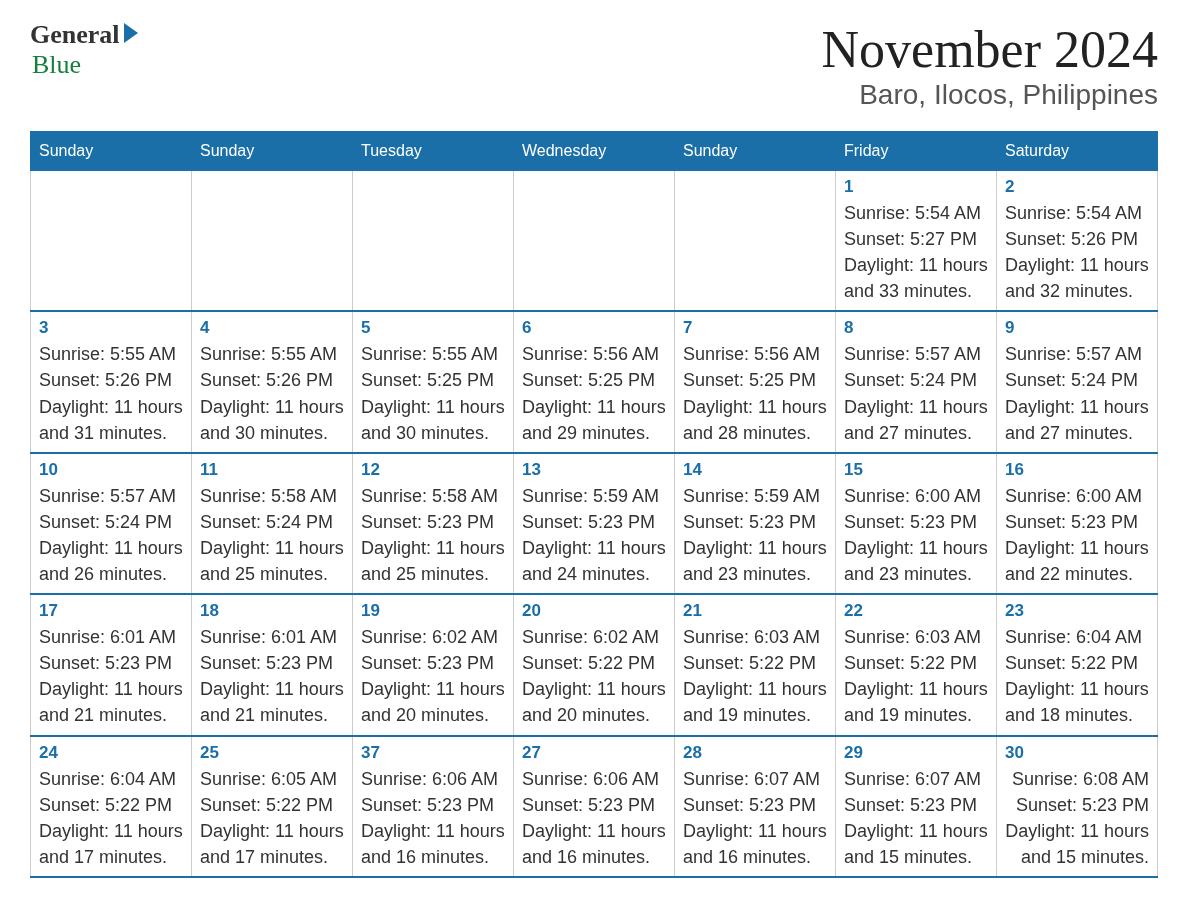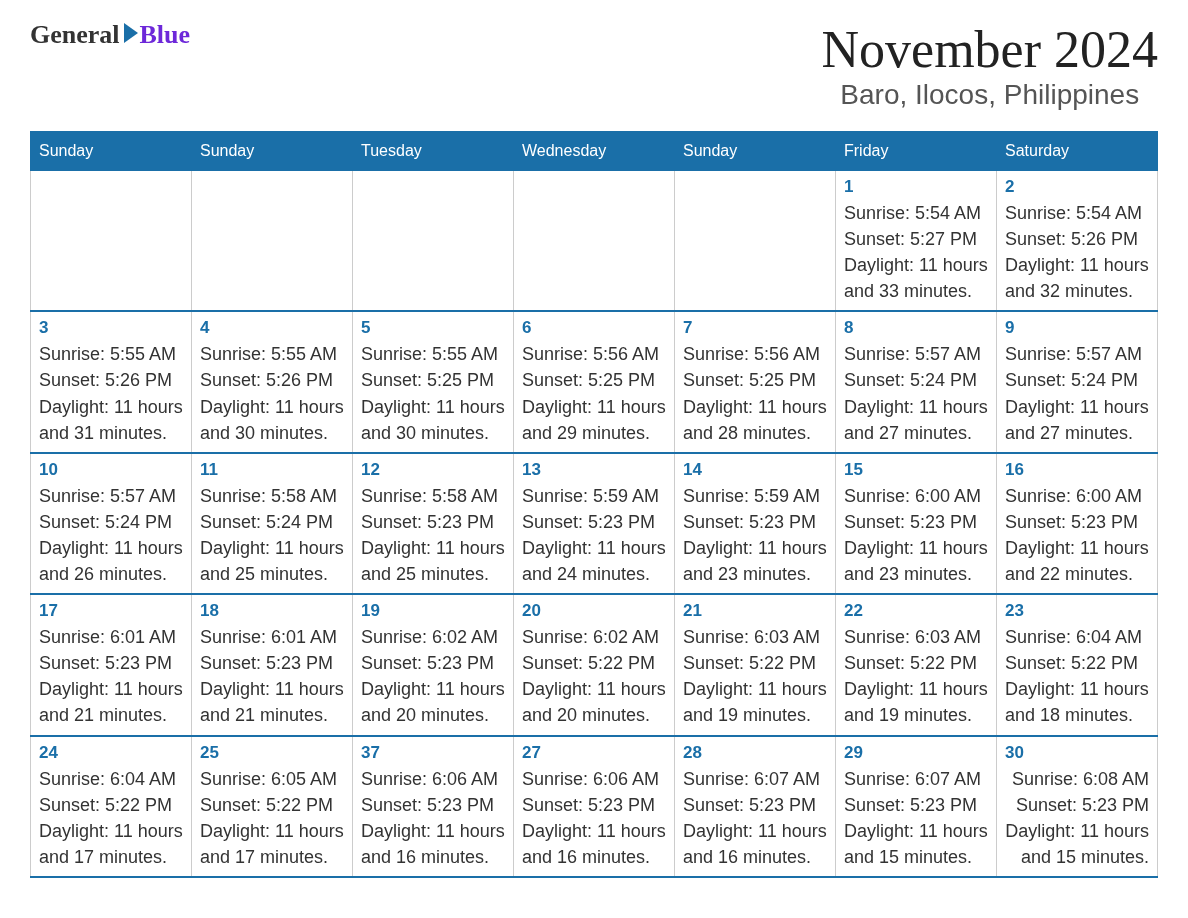--- a/index.html
+++ b/index.html
@@ -11,21 +11,21 @@
       padding: 20px 30px;
     }
     .header {
       display: flex;
       justify-content: space-between;
       align-items: flex-start;
       margin-bottom: 20px;
     }
     .logo {
       display: flex;
-      flex-direction: row;
+      flex-direction: column;
       align-items: flex-start;
     }
     .logo-top {
       display: flex;
       align-items: center;
     }
     .logo-general {
       font-size: 26px;
       font-weight: bold;
       color: #333;
@@ -35,27 +35,27 @@
       width: 0;
       height: 0;
       border-left: 14px solid #1a6fa8;
       border-top: 10px solid transparent;
       border-bottom: 10px solid transparent;
       margin-left: 4px;
       margin-top: -4px;
     }
     .logo-blue {
       font-size: 26px;
-      font-weight: bold;
-      color: #6d28d9;
+      font-weight: normal;
+      color: #15803d;
       font-family: Georgia, serif;
       margin-left: 2px;
     }
     .title-section {
-      text-align: center;
+      text-align: right;
     }
     .title-section h1 {
       font-size: 52px;
       font-weight: normal;
       color: #222;
       font-family: Georgia, serif;
     }
     .title-section h2 {
       font-size: 28px;
       font-weight: normal;

